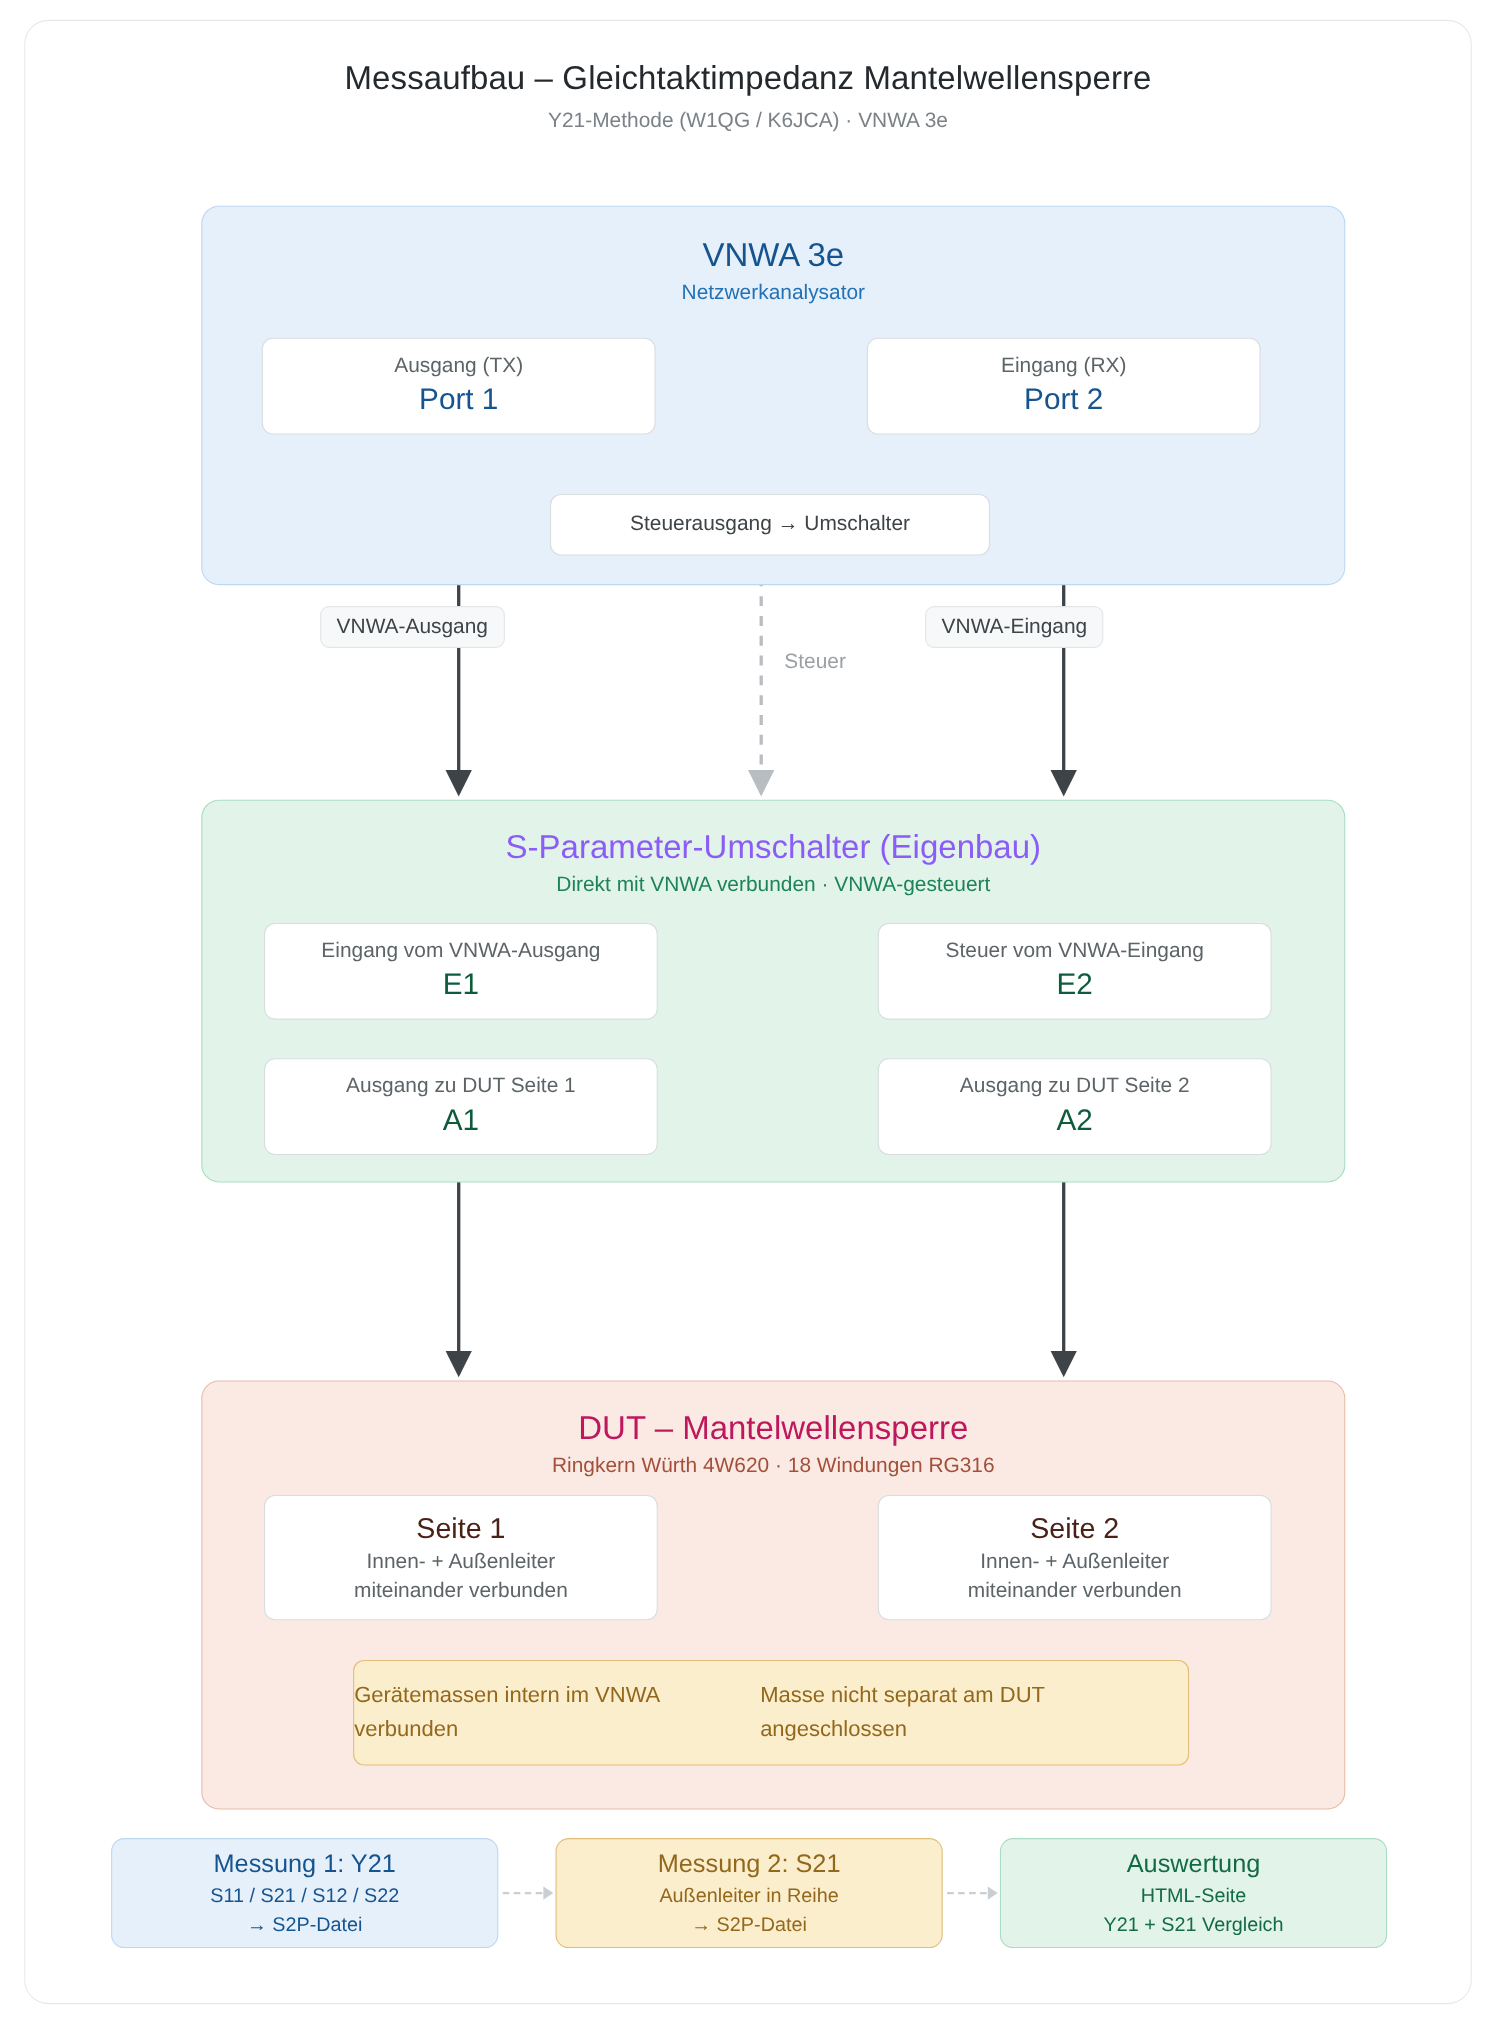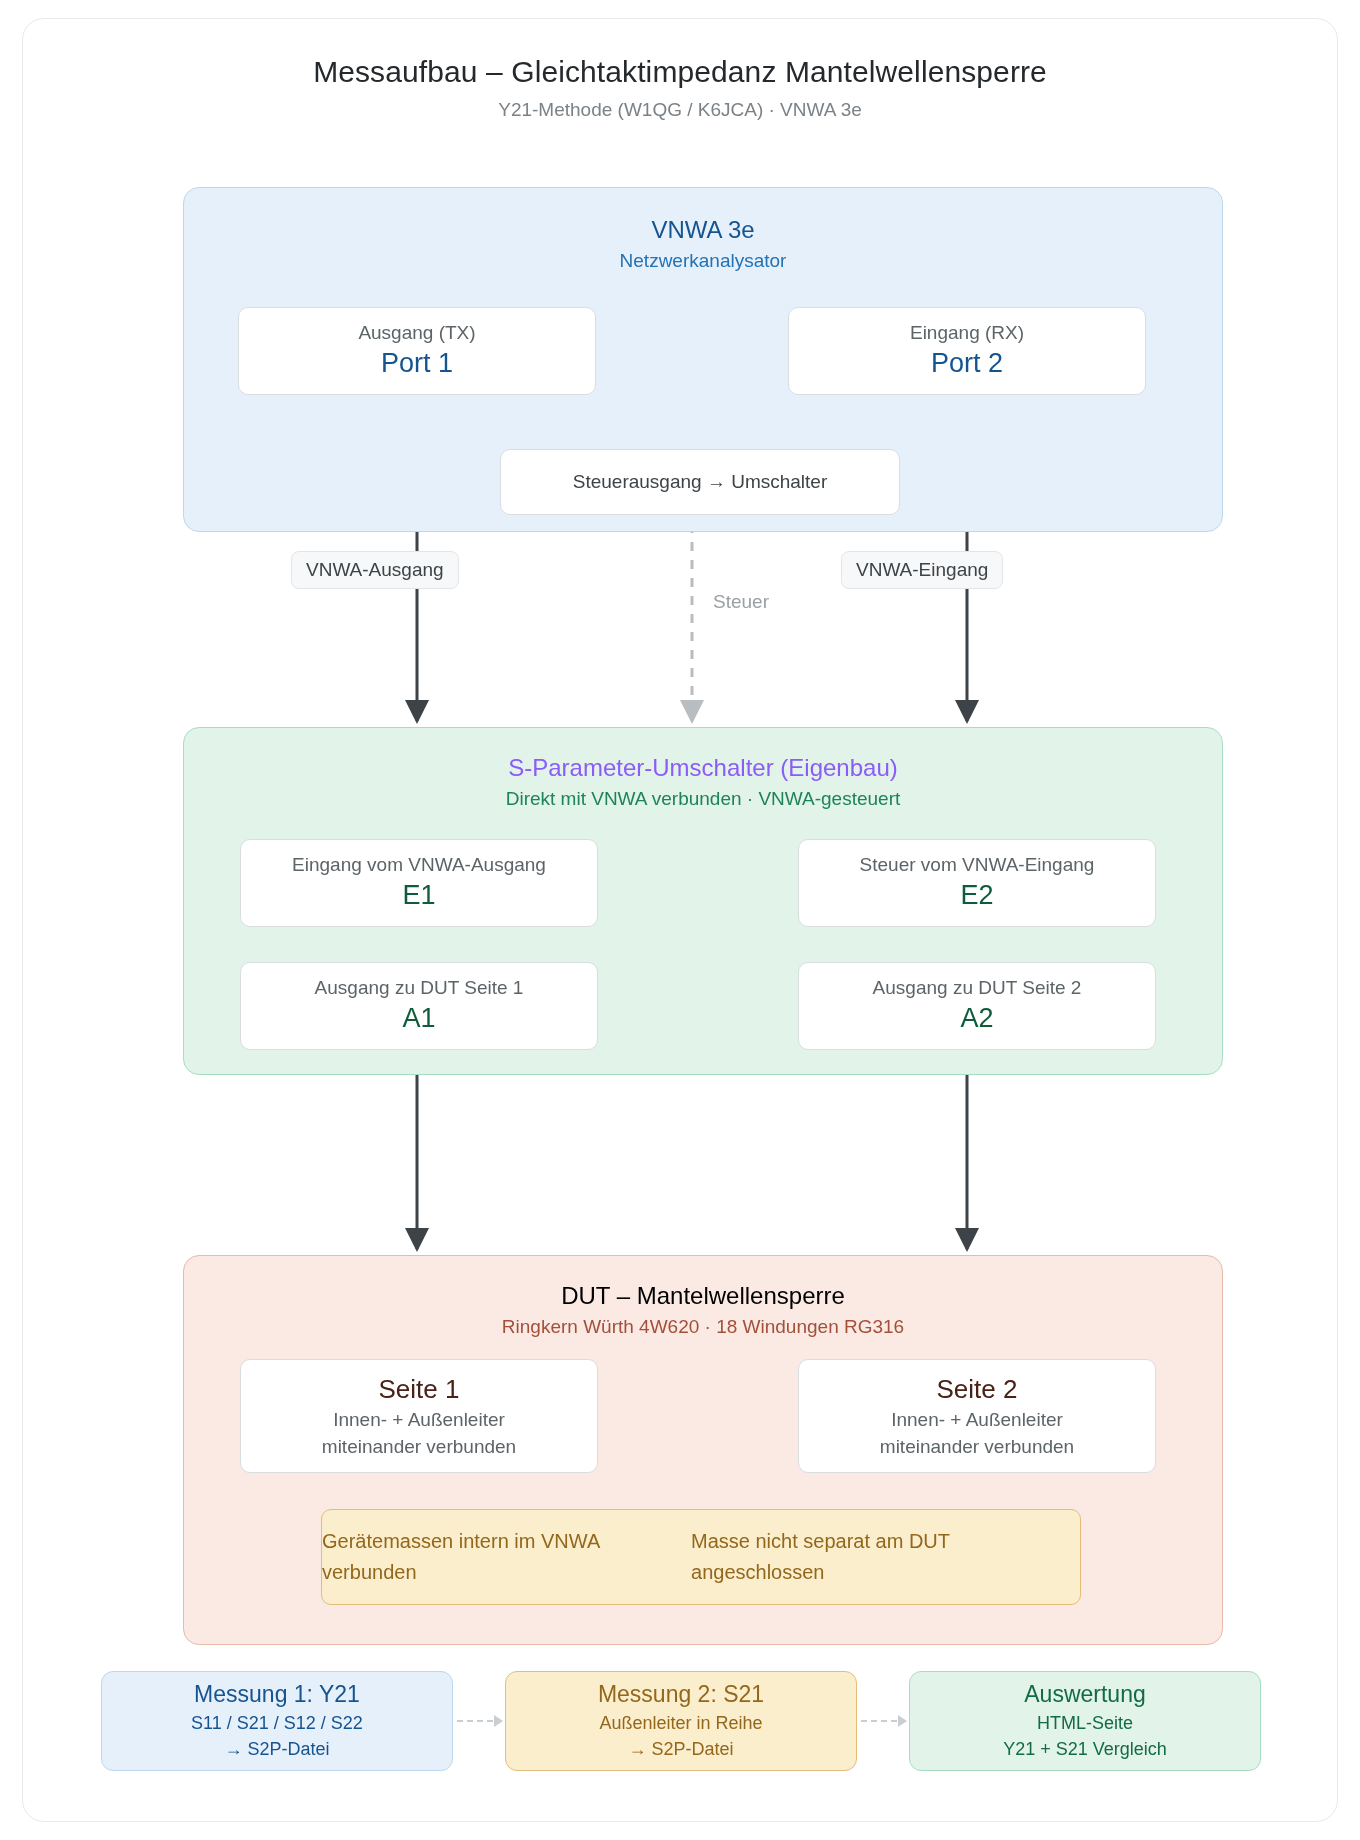--- a/index.html
+++ b/index.html
@@ -46,21 +46,21 @@
 
   
   .stage {
     position: absolute;
     left: 160px;
     width: 1040px;
     border-radius: 16px;
   }
   .stage-title {
     text-align: center;
-    font-size: 24px;
+    font-size: 30px;
     font-weight: 400;
   }
   .stage-sub {
     text-align: center;
     font-size: 19px;
     margin-top: 6px;
     font-weight: 400;
   }
 
   
@@ -86,21 +86,21 @@
   .stage-switch .stage-sub   { color: #1d8457; }
 
   
   .stage-dut {
     top: 1236px;
     height: 390px;
     background: #fbeae4;
     border: 1px solid #e8bba6;
     padding-top: 26px;
   }
-  .stage-dut .stage-title { color: #000000; }
+  .stage-dut .stage-title { color: #be185d; }
   .stage-dut .stage-sub   { color: #a3503a; }
 
   
   .node {
     position: absolute;
     background: #ffffff;
     border: 1px solid #d9dde0;
     border-radius: 10px;
     display: flex;
     flex-direction: column;
@@ -127,21 +127,21 @@
   }
   .blue-big  { color: #16548f; }
   .green-big { color: #0e5c3c; }
   .dut-big   { color: #4a2116; font-size: 26px; }
 
   
   .p1 { left: 215px; top: 288px; width: 358px; height: 88px; }
   .p2 { left: 765px; top: 288px; width: 358px; height: 88px; }
 
   .ctrl {
-    left: 477px; top: 430px; width: 400px; height: 66px;
+    left: 477px; top: 430px; width: 400px; height: 56px;
     font-size: 19px; color: #3d4346; justify-content: center;
   }
 
   
   .e1 { left: 217px; top: 820px; width: 358px; height: 88px; }
   .e2 { left: 775px; top: 820px; width: 358px; height: 88px; }
   .a1 { left: 217px; top: 943px; width: 358px; height: 88px; }
   .a2 { left: 775px; top: 943px; width: 358px; height: 88px; }
 
   

